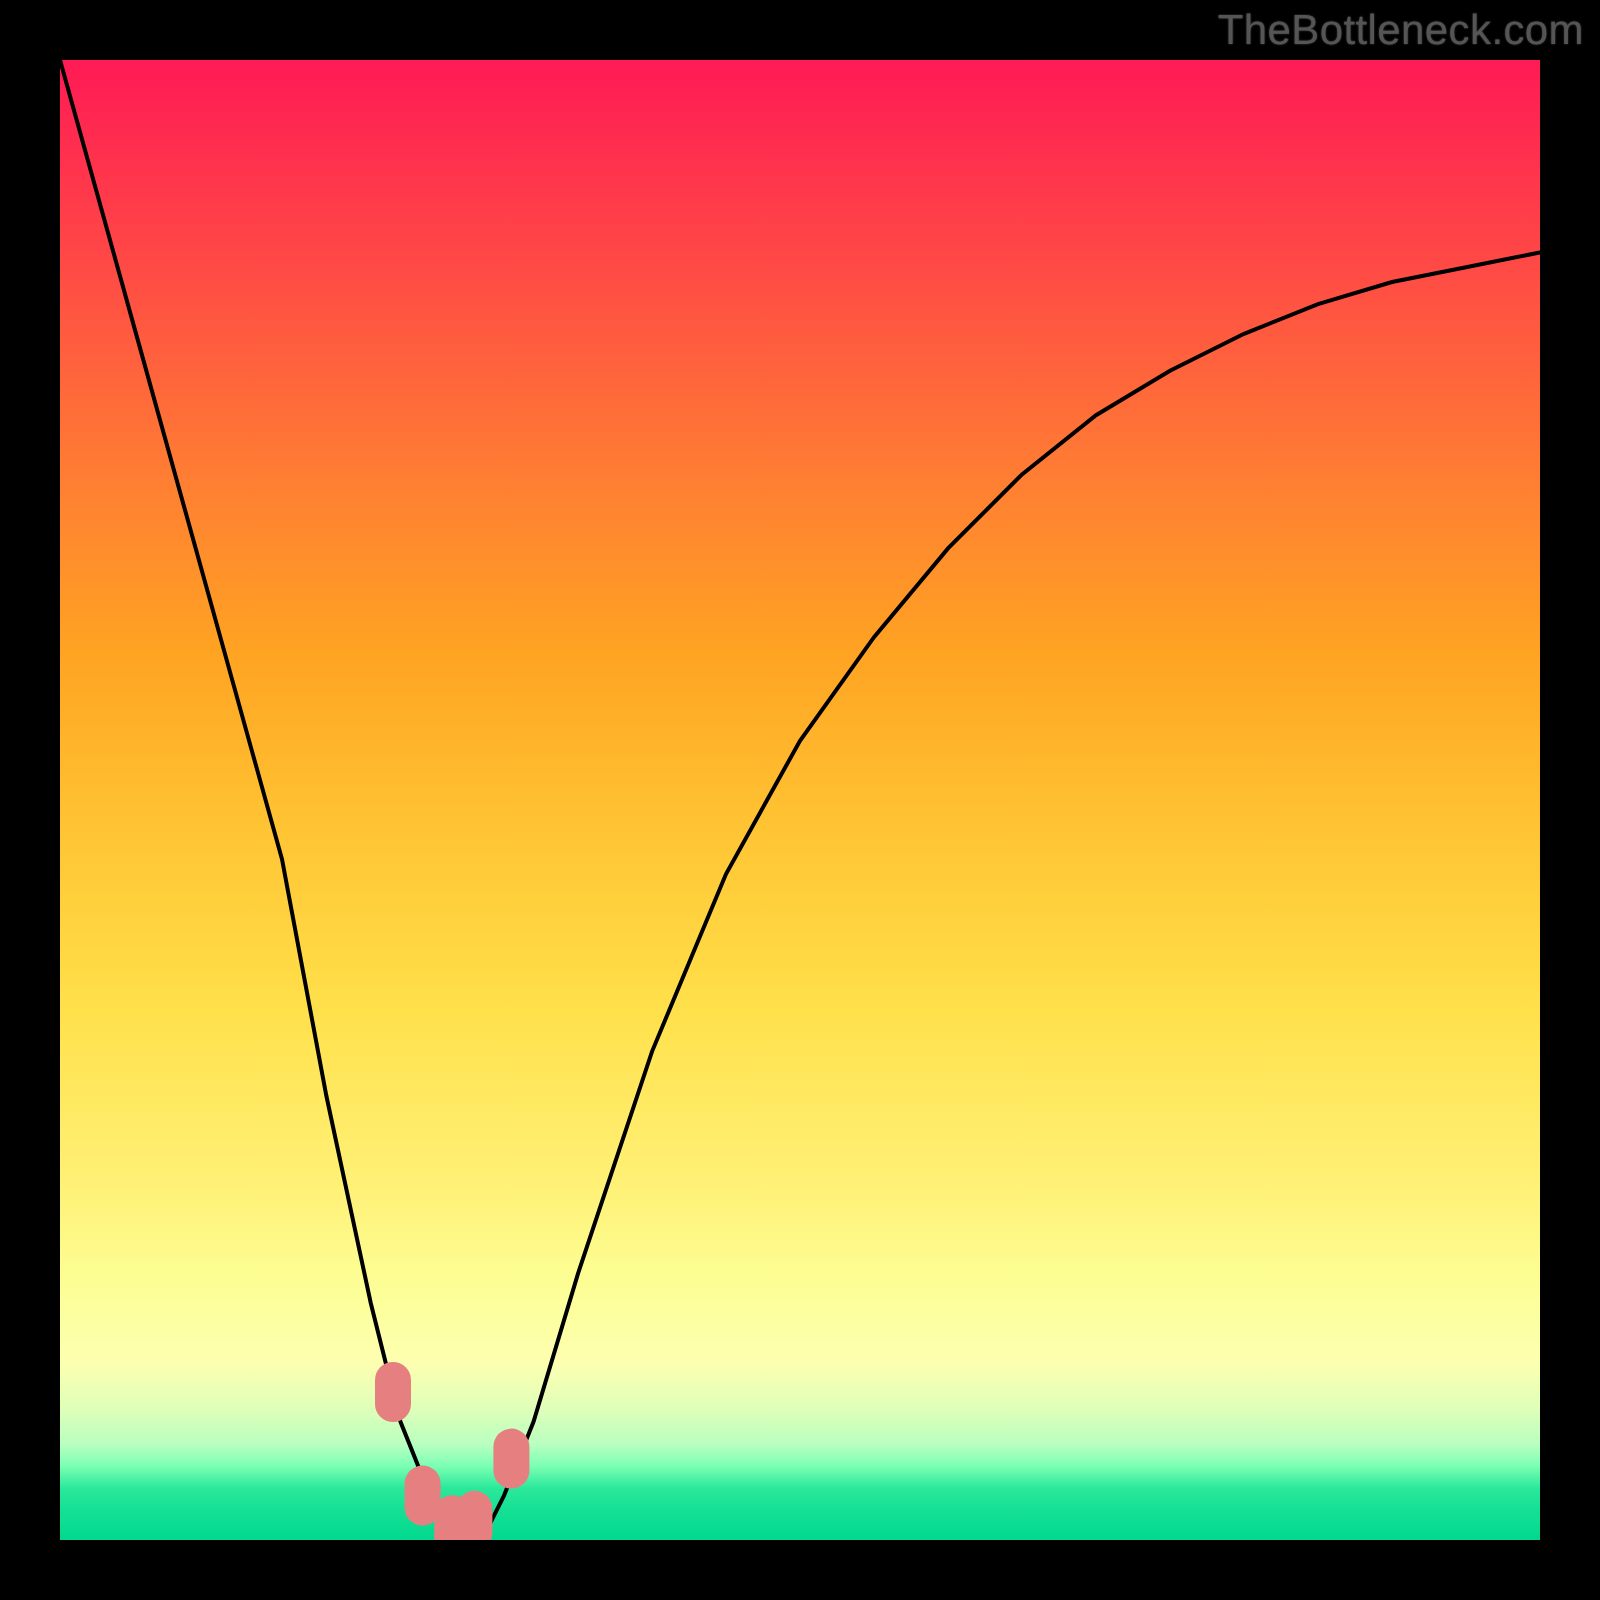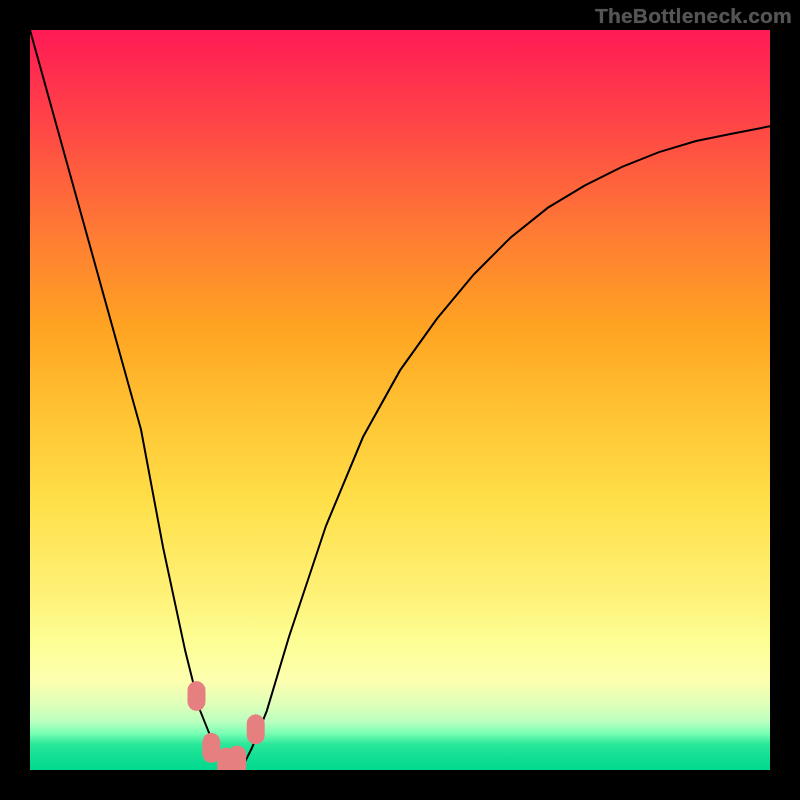--- a/index.html
+++ b/index.html
@@ -42,21 +42,21 @@
       #15e095 98%,
       #00d98e 100%);
   }
   .watermark {
     position: absolute;
     top: 4px;
     right: 8px;
     color: #555;
     font-size: 21px;
     letter-spacing: 0.2px;
-    font-weight: 700;
+    font-weight: 400;
     text-shadow: 0 0 1px rgba(255,255,255,0.3);
   }
   svg.overlay {
     position: absolute;
     left: 30px;
     top: 30px;
     width: 740px;
     height: 740px;
   }
 </style>

